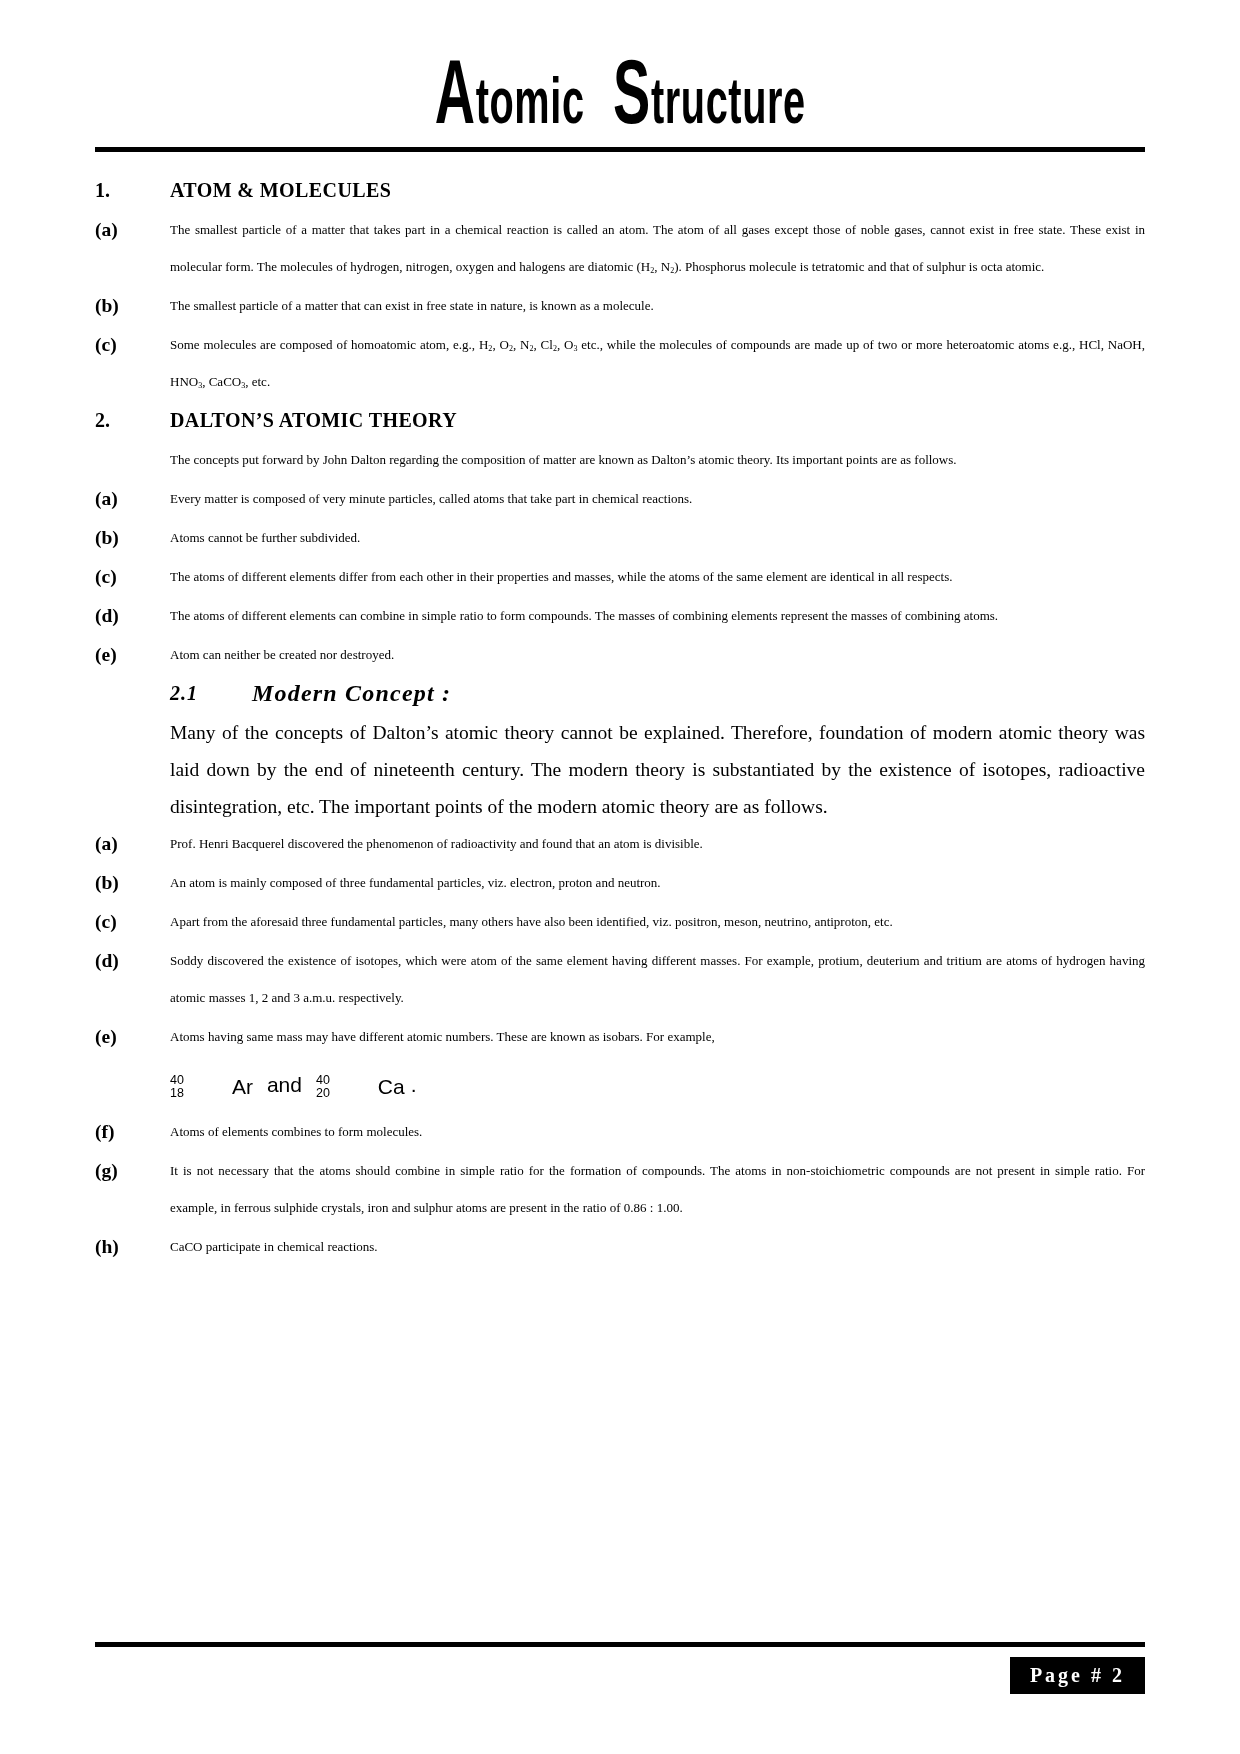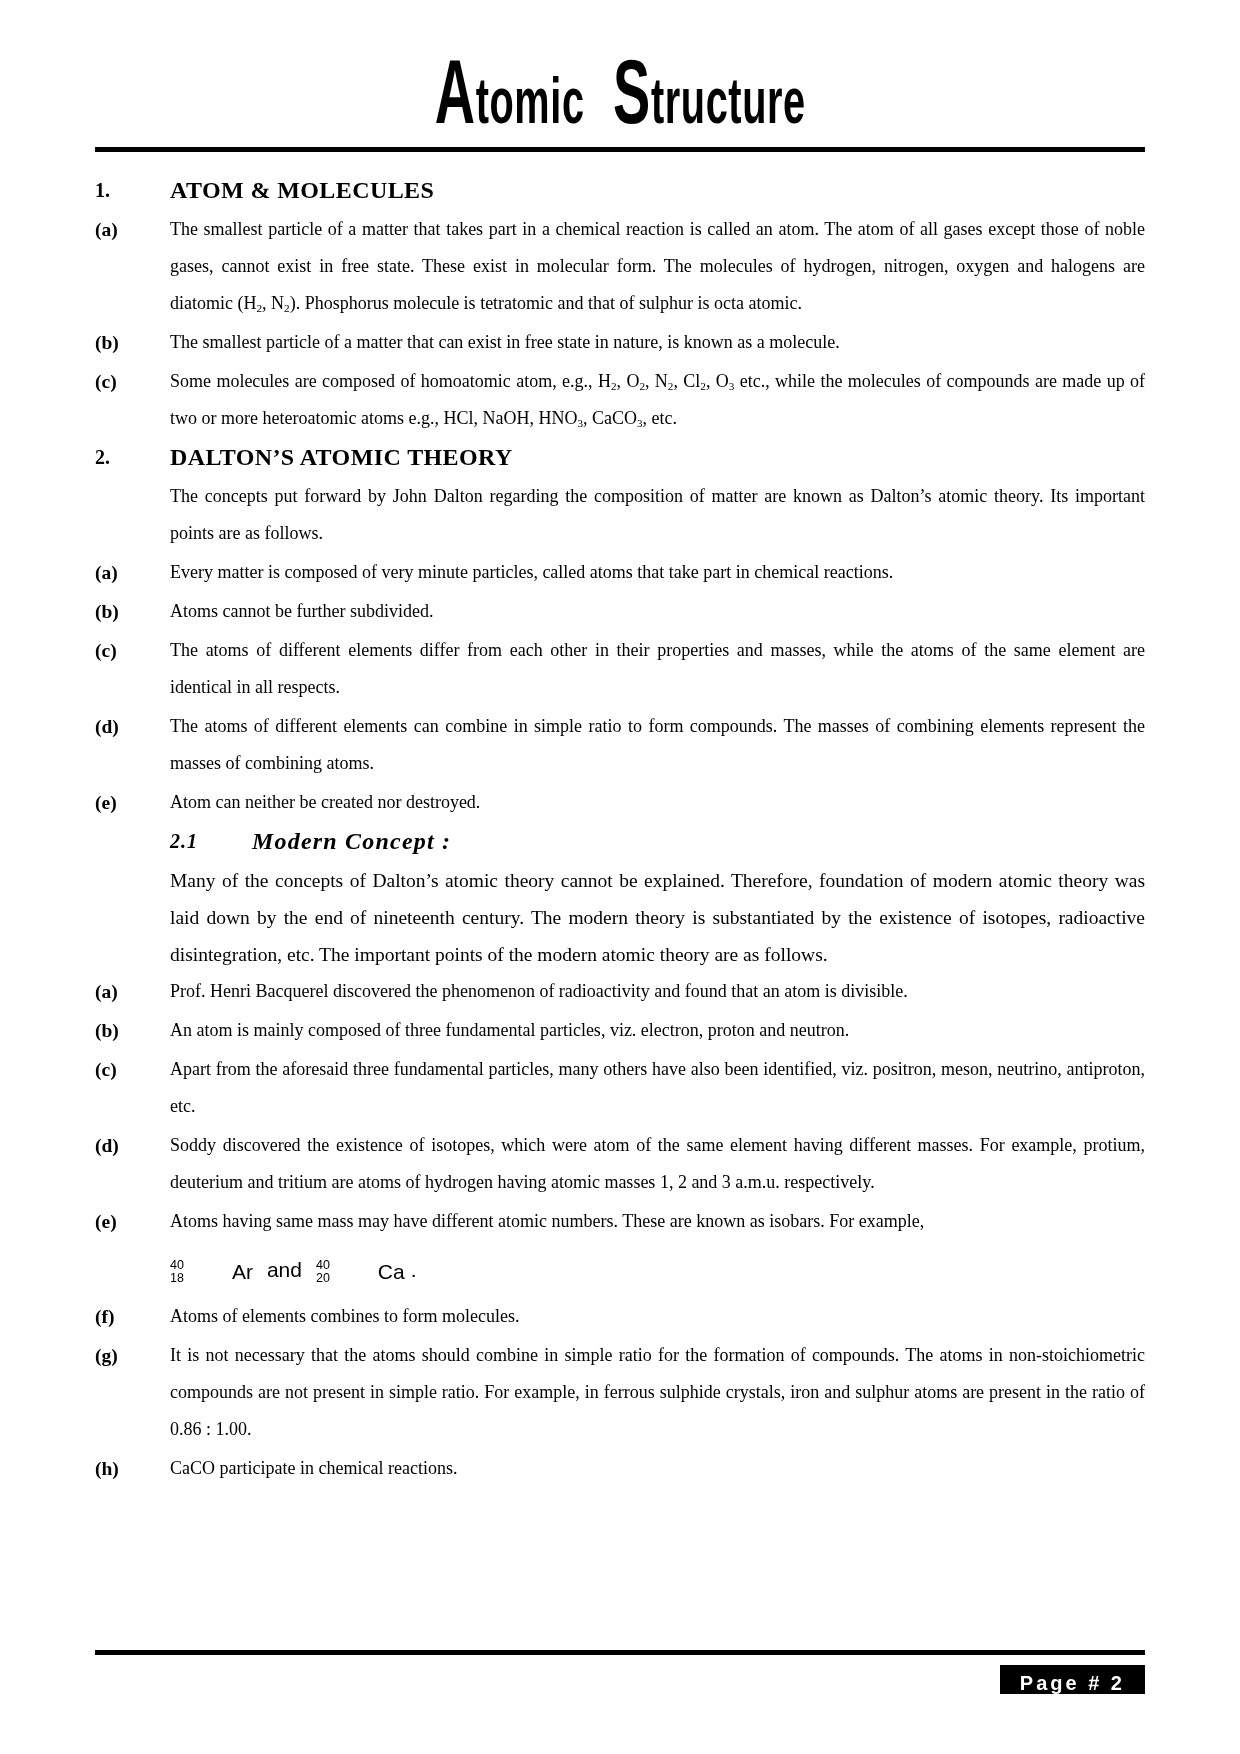--- a/index.html
+++ b/index.html
@@ -67,29 +67,29 @@
     font-size: 19.5px;
     line-height: 37px;
     text-align: left;
     padding-left: 0px;
   }
   .marker.num {
     font-size: 20px;
   }
   .content {
     flex: 1 1 auto;
-    font-size: 18px;
+    font-size: 13px;
     line-height: 37px;
     text-align: justify;
     text-justify: inter-word;
     hyphens: none;
   }
   .heading {
     font-weight: bold;
-    font-size: 24px;
+    font-size: 20px;
     line-height: 37px;
     letter-spacing: 0.4px;
   }
   .no-justify {
     text-align: left;
   }
 
   .sub-heading-row {
     display: flex;
     align-items: flex-start;
@@ -166,25 +166,25 @@
     background: #000000;
   }
   .footer-badge-wrap {
     display: flex;
     justify-content: flex-end;
     margin-top: 10px;
   }
   .footer-badge {
     background: #000000;
     color: #ffffff;
-    font-family: Liberation Sans, sans-serif;
+    font-family: Liberation Serif, serif;
     font-weight: bold;
     font-size: 20px;
     letter-spacing: 3px;
-    padding: 7px 20px 0 20px;
+    padding: 7px 20px 8px 20px;
     line-height: 1.1;
   }
 </style>
 </head>
 <body>
 
 <div class="page">
 
   <div class="title-block">
     <h1 class="doc-title"><span class="cap">A</span><span>tomic</span><span class="gap"></span><span class="cap">S</span><span>tructure</span></h1>

